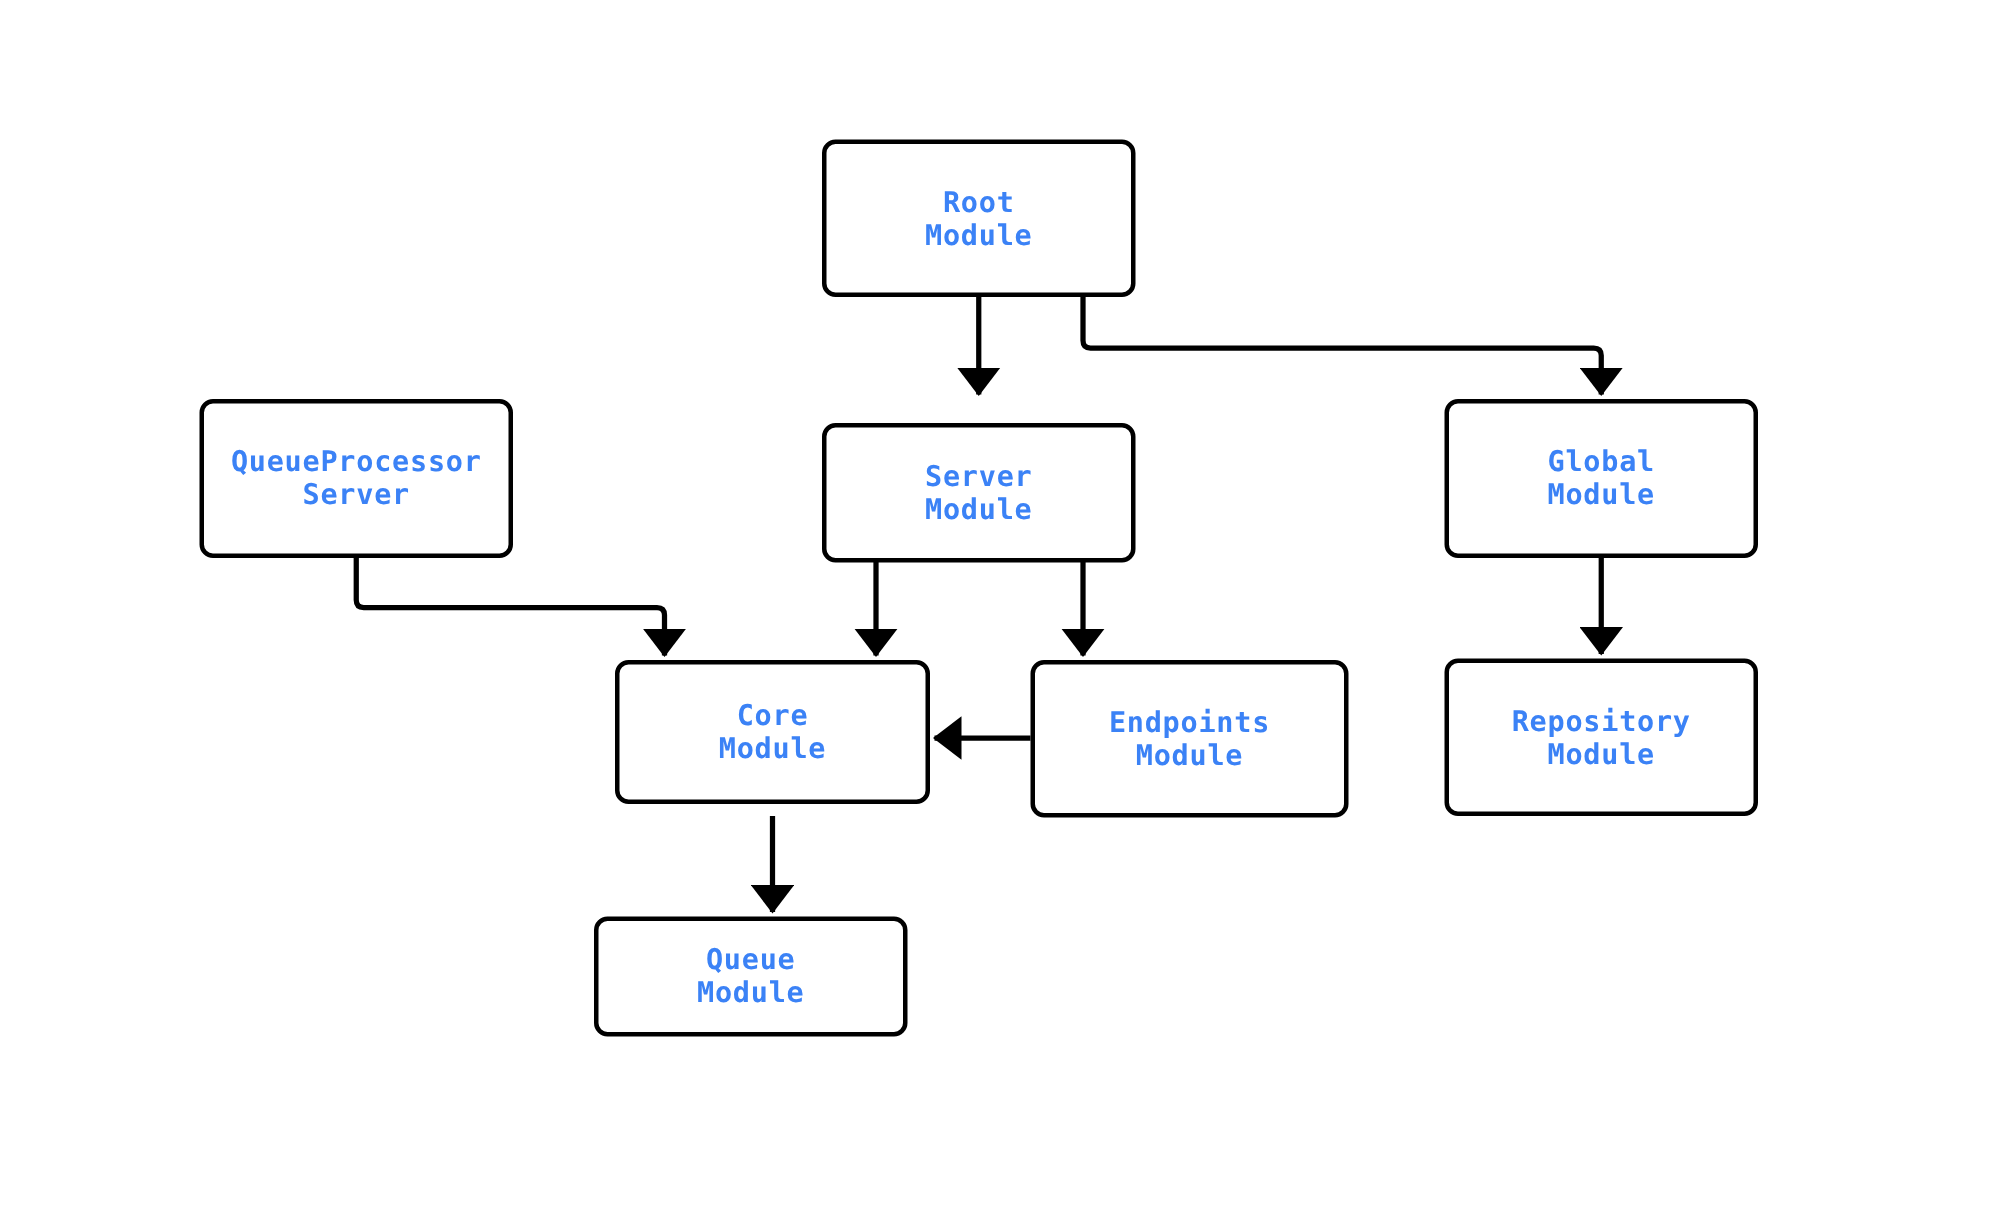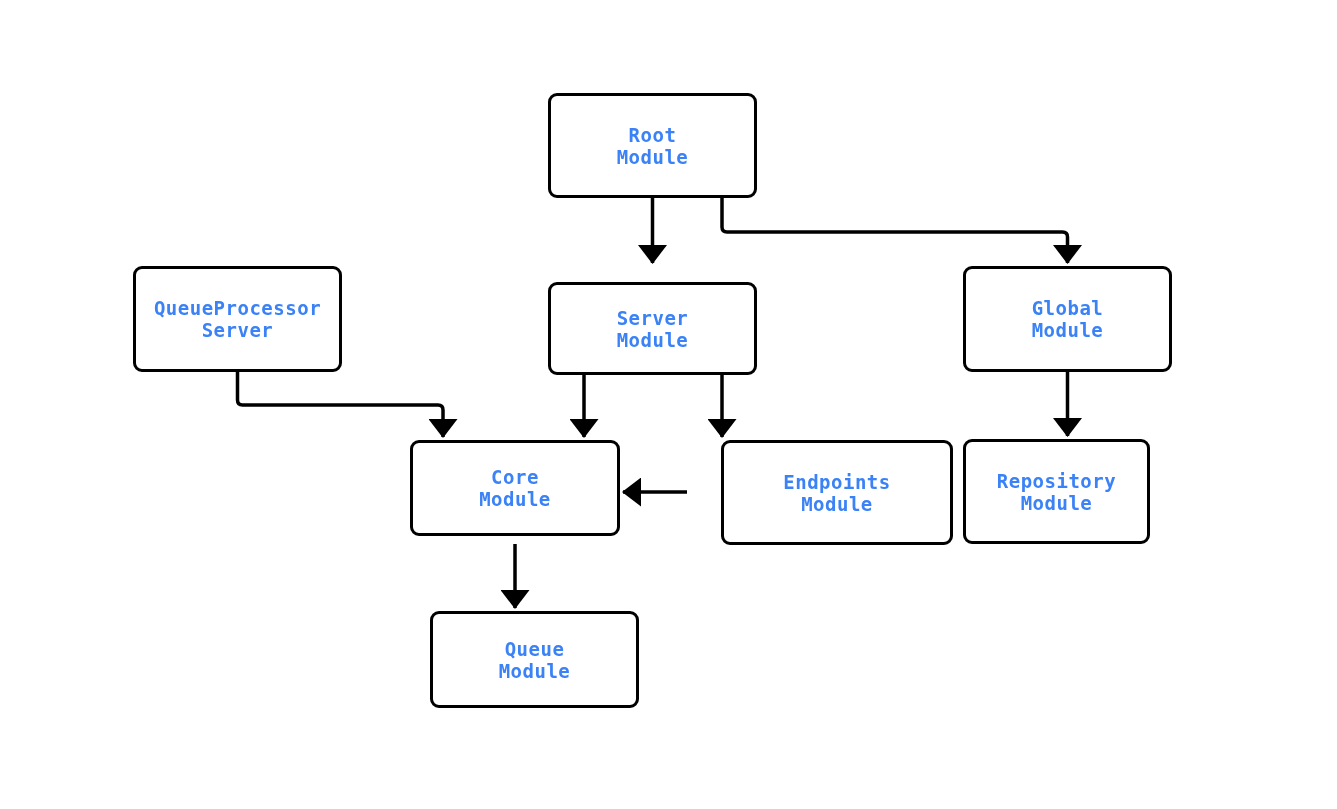--- a/index.html
+++ b/index.html
@@ -95,28 +95,28 @@
   <div class="node" style="left:963px; top:266px; width:209px; height:106px;">
     <span class="node-label">Global
 Module</span>
   </div>
 
   <div class="node" style="left:410px; top:440px; width:210px; height:96px;">
     <span class="node-label">Core
 Module</span>
   </div>
 
-  <div class="node" style="left:721px; top:440px; width:232px; height:105px;">
+  <div class="node" style="left:687px; top:440px; width:212px; height:105px;">
     <span class="node-label">Endpoints
 Module</span>
   </div>
 
-  <div class="node" style="left:963px; top:439px; width:187px; height:105px;">
+  <div class="node" style="left:963px; top:439px; width:209px; height:105px;">
     <span class="node-label">Repository
 Module</span>
   </div>
 
-  <div class="node" style="left:430px; top:611px; width:209px; height:97px;">
+  <div class="node" style="left:396px; top:611px; width:209px; height:80px;">
     <span class="node-label">Queue
 Module</span>
   </div>
 
 </div>
 
 </body></html>

